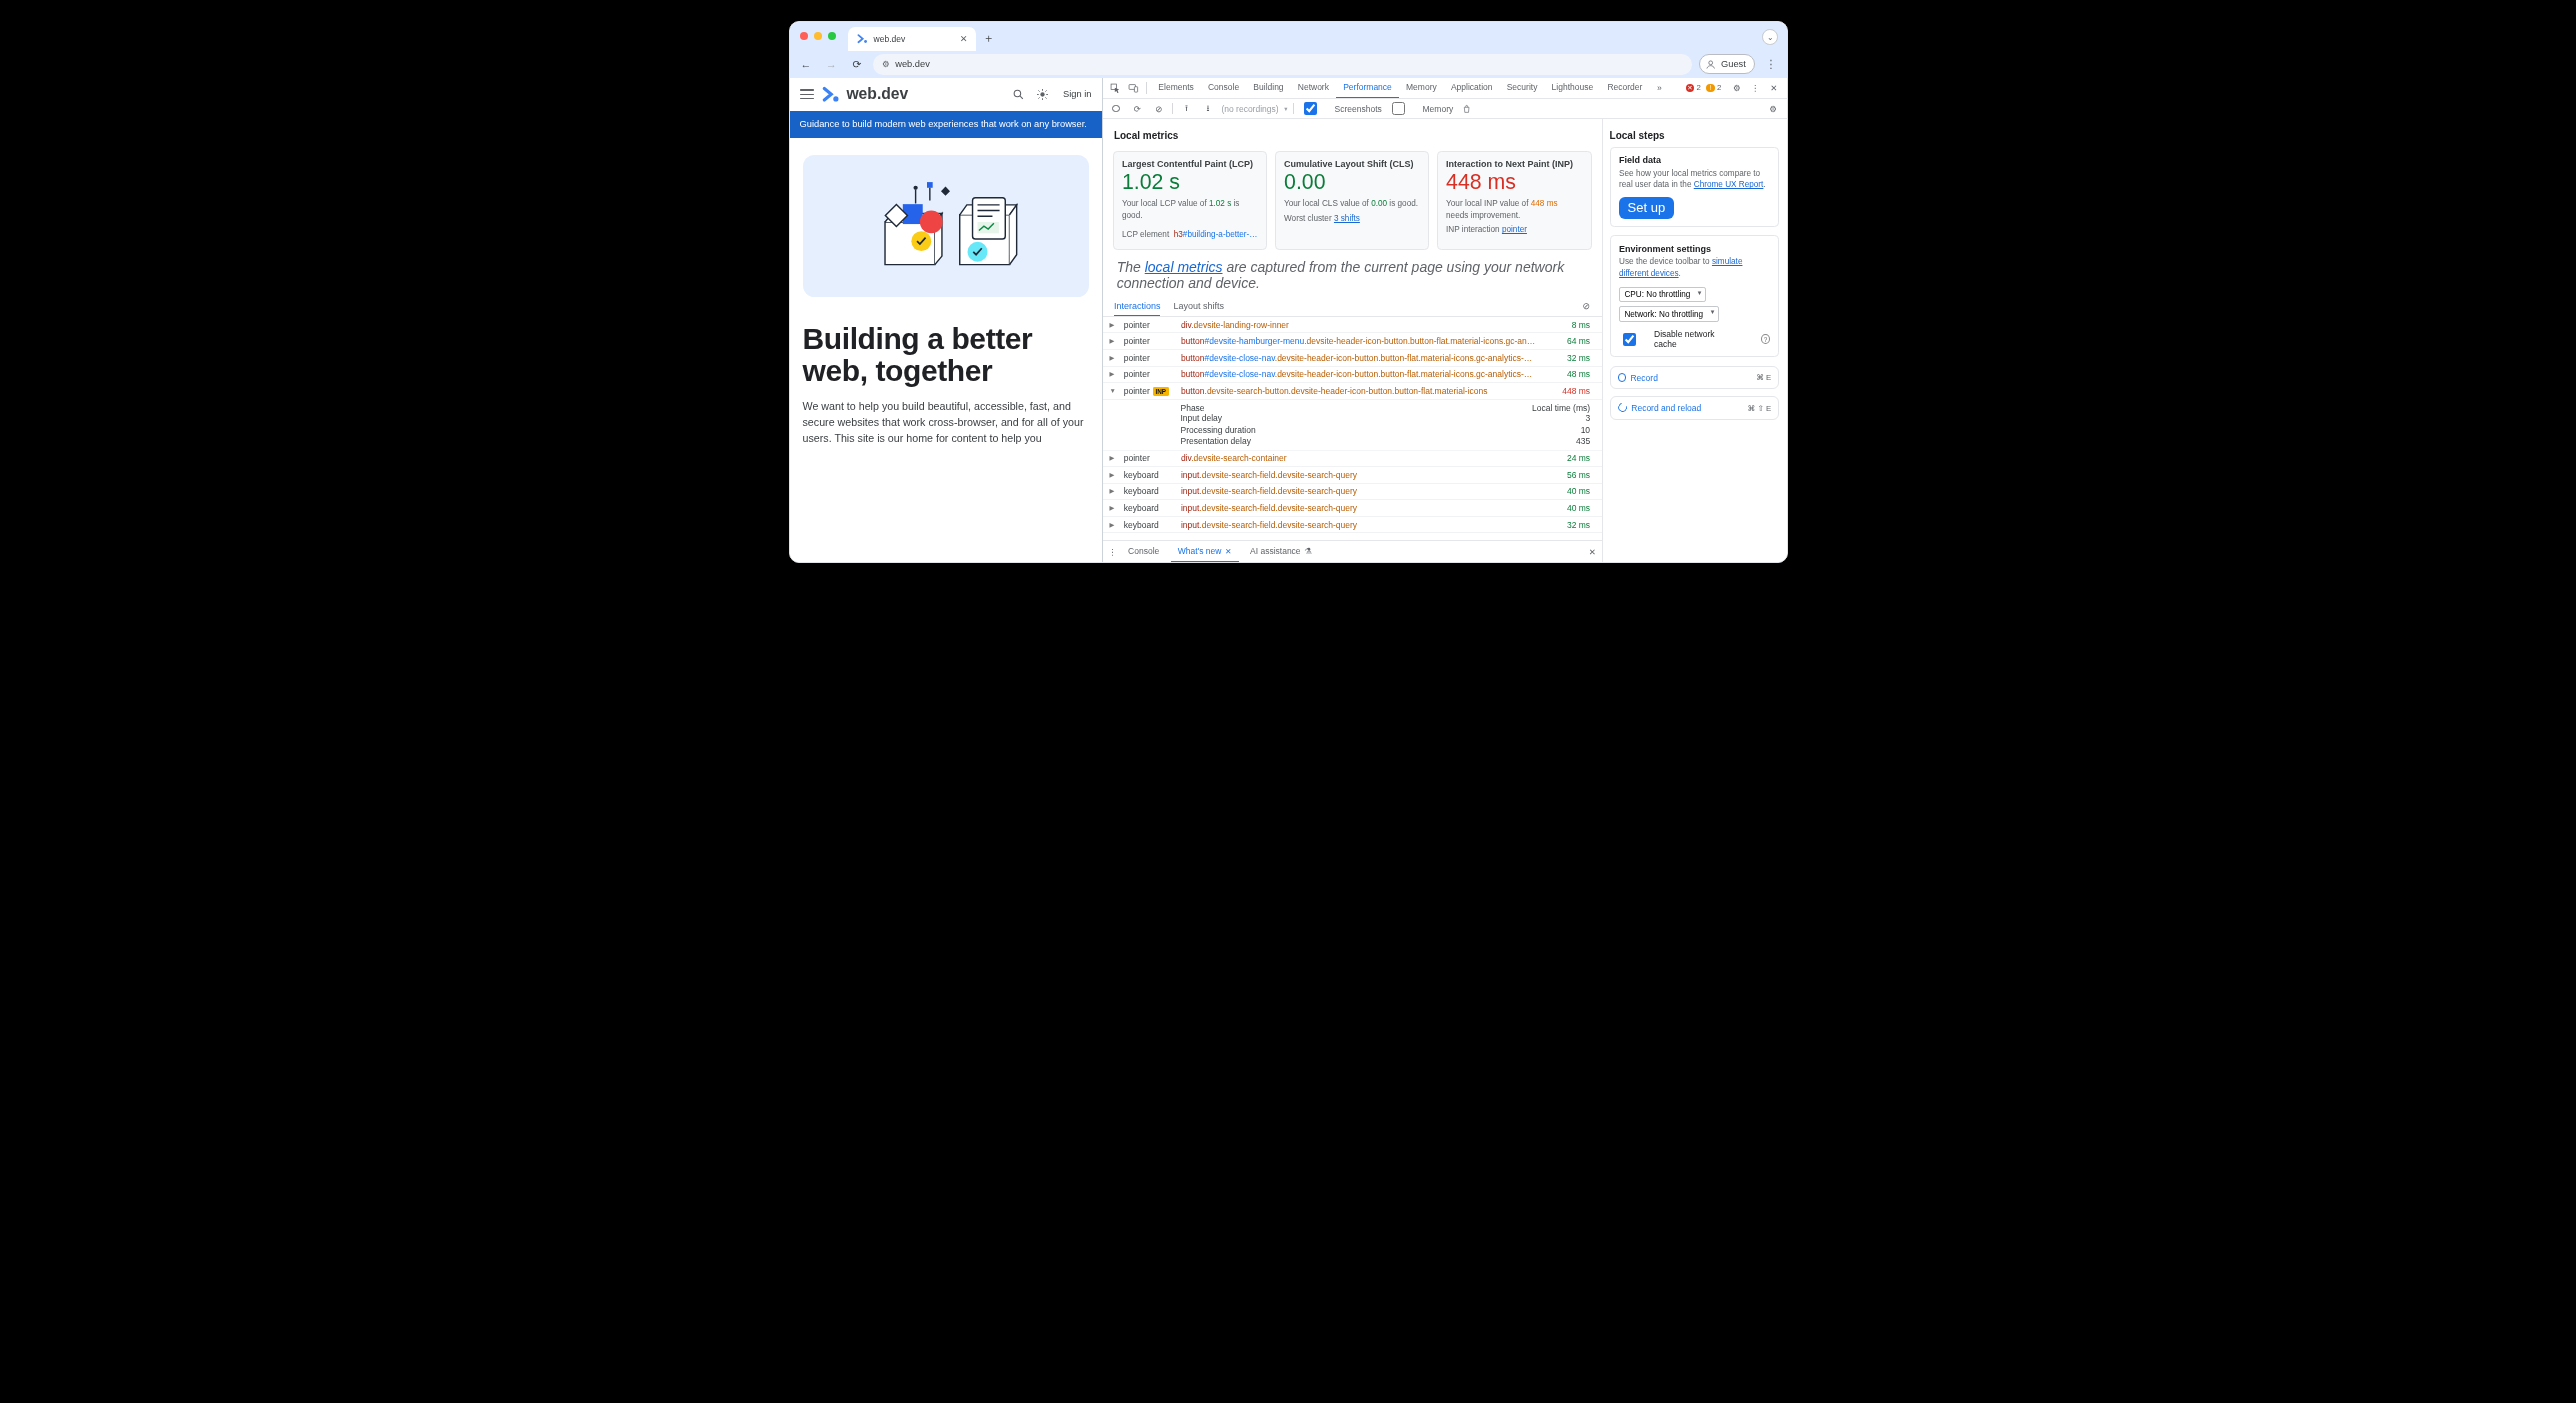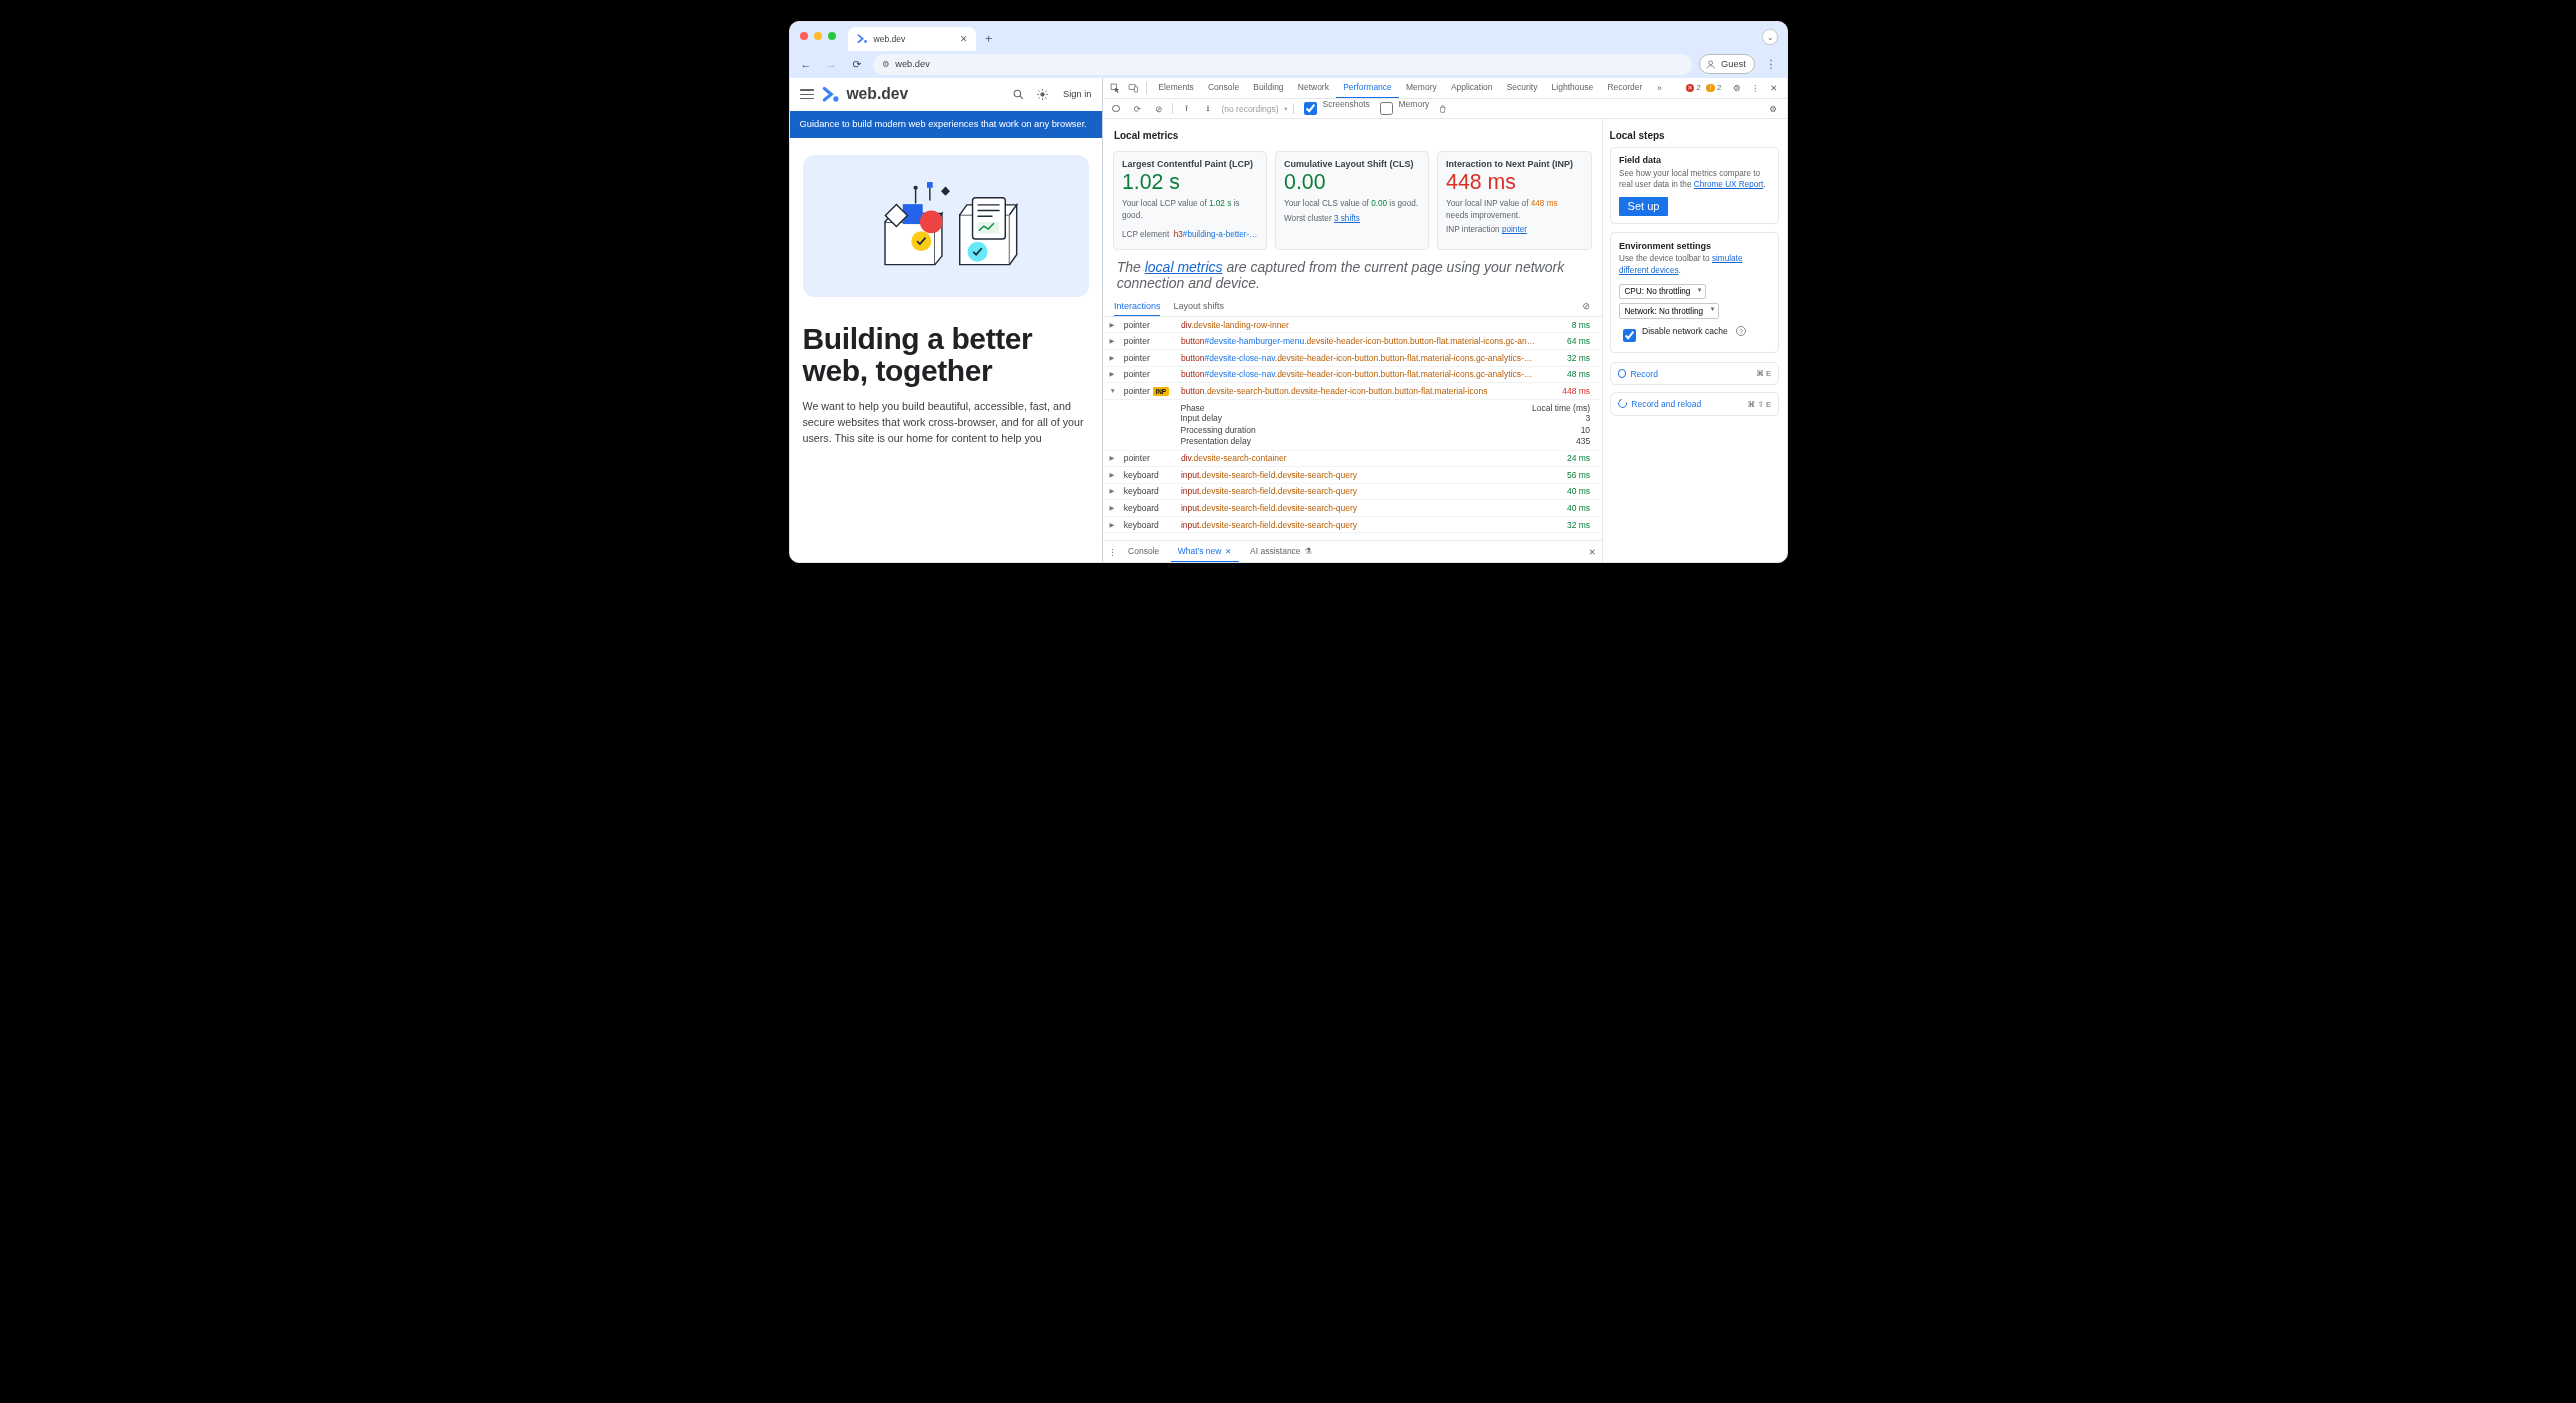--- a/index.html
+++ b/index.html
@@ -65,21 +65,21 @@
   .dt-top{height:21.3px;display:flex;align-items:center;gap:1.4px;padding:0 4.3px;border-bottom:0.7px solid var(--border-soft);font-size:8.5px;color:#5f6368;}
   .dt-top .icn{width:17px;height:17px;display:flex;align-items:center;justify-content:center;cursor:pointer;color:#5f6368;}
   .dt-tab{padding:0 7.1px;height:20.6px;display:flex;align-items:center;cursor:pointer;color:#5f6368;border-bottom:1.4px solid transparent;}
   .dt-tab.active{color:var(--accent-blue);border-bottom-color:var(--accent-blue);}
   .dt-top .spacer{flex:1;}
   .badge-err{display:flex;align-items:center;gap:2.1px;font-size:7.8px;}
   .badge-err .c{width:8.5px;height:8.5px;border-radius:50%;display:flex;align-items:center;justify-content:center;color:#fff;font-size:6.4px;}
   .dt-sub{height:20px;display:flex;align-items:center;gap:5.7px;padding:0 5.7px;border-bottom:0.7px solid var(--border-soft);font-size:8.5px;color:#5f6368;}
   .dt-sub .icn{width:15.7px;height:15.7px;display:flex;align-items:center;justify-content:center;cursor:pointer;}
   .dt-sub .sep{width:0.7px;height:11.4px;background:#d6d8db;}
-  .chk{display:flex;align-items:flex-start;gap:3px;}
+  .chk{display:flex;align-items:center;gap:15px;}
   .chk input{accent-color:var(--accent-blue);}
   
   .dt-body{flex:1;display:flex;min-height:0;}
   .dt-main{flex:1;display:flex;flex-direction:column;min-width:0;overflow:hidden;}
   .dt-side{width:185px;border-left:0.7px solid var(--border-soft);padding:8.5px 7.1px;overflow:auto;}
   .sec-title{font-size:10px;font-weight:600;margin:2.8px 0 5.7px;color:#202124;}
   .dt-main .lm-head{padding:8.5px 11.4px 4.3px;}
   .metric-row{display:flex;gap:7.1px;padding:0 10px;}
   .metric-card{flex:1;border:0.7px solid var(--border-soft);background:#f8f9fa;border-radius:4.3px;padding:7.1px 8.5px 8.5px;min-width:0;}
   .metric-card h4{margin:0 0 2.8px;font-size:9px;font-weight:600;color:#3c4043;}
@@ -113,21 +113,21 @@
   
   .drawer{height:21.3px;border-top:0.7px solid var(--border-soft);display:flex;align-items:center;gap:4.3px;padding:0 5.7px;font-size:8.5px;color:#5f6368;}
   .drawer .dtab{padding:0 7.1px;height:20.6px;display:flex;align-items:center;gap:3.6px;cursor:pointer;border-bottom:1.4px solid transparent;}
   .drawer .dtab.active{color:var(--accent-blue);border-bottom-color:var(--accent-blue);}
   .drawer .x{margin-left:auto;cursor:pointer;}
   
   .side-card{border:0.7px solid var(--border-soft);border-radius:4.3px;padding:7.1px 8.5px;margin-bottom:8.5px;background:#fff;}
   .side-card h5{margin:0 0 2.8px;font-size:9px;font-weight:600;}
   .side-card p{margin:0 0 5.7px;font-size:8.2px;color:#5f6368;line-height:1.4;}
   .side-card a{color:var(--link);text-decoration:underline;}
-  .btn-pill{display:inline-block;background:var(--accent-blue);color:#fff;font-size:11px;padding:3.6px 8.5px;border-radius:1px;cursor:pointer;}
+  .btn-pill{display:inline-block;background:var(--accent-blue);color:#fff;font-size:13px;padding:3.6px 8.5px;border-radius:6px;cursor:pointer;}
   .sel-box{border:0.7px solid #c4c7cb;border-radius:2.1px;font-size:8.2px;padding:2.1px 14.2px 2.1px 4.3px;margin:2.1px 0;display:block;background:#fff;appearance:none;position:relative;}
   .sel-wrap{position:relative;display:inline-block;}
   .sel-wrap::after{content:"▾";position:absolute;right:4.3px;top:2.8px;font-size:7.1px;color:#5f6368;pointer-events:none;}
   .side-row{display:flex;align-items:center;justify-content:space-between;border:0.7px solid var(--border-soft);border-radius:6px;padding:5.7px 7.1px;margin-bottom:7.1px;}
   .side-row .lbl{display:flex;align-items:center;gap:4.3px;font-size:8.5px;color:var(--accent-blue);cursor:pointer;}
   .side-row .kbd{font-size:7.8px;color:#5f6368;}
   .rec-dot{width:8.5px;height:8.5px;border:1.4px solid var(--accent-blue);border-radius:50%;}
   .reload-ic{width:9.3px;height:9.3px;border:1.4px solid var(--accent-blue);border-radius:50%;border-top-color:transparent;transform:rotate(30deg);}
   .qmark{width:10px;height:10px;border:0.7px solid #888;border-radius:50%;display:inline-flex;align-items:center;justify-content:center;font-size:6.4px;color:#666;}
   svg{display:block;}

